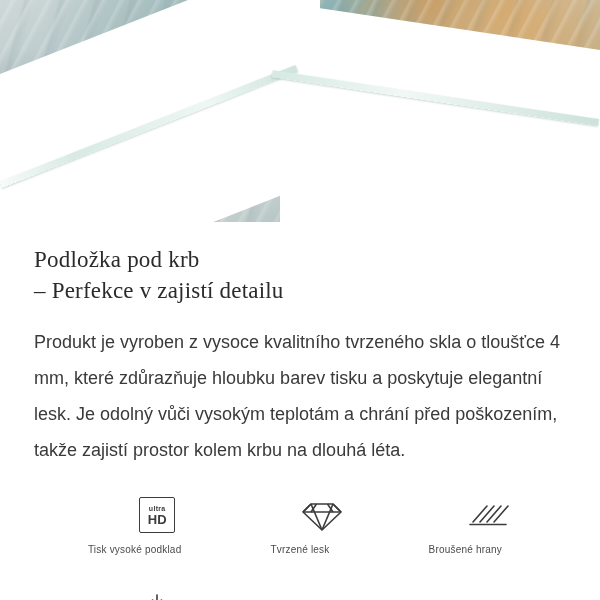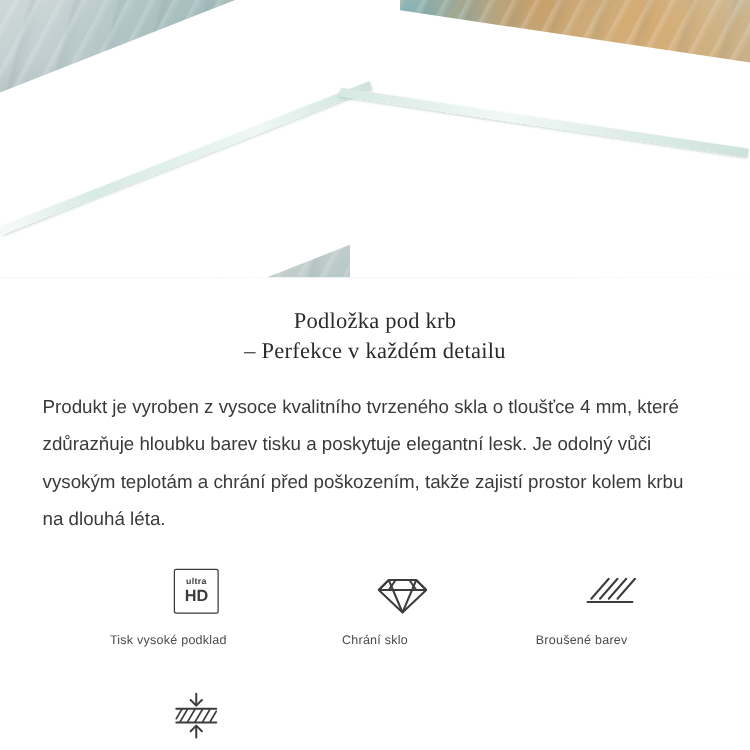--- a/index.html
+++ b/index.html
@@ -142,33 +142,32 @@
     transform: rotate(-10deg);
   }
 
   
   .content {
     padding: 0 34px;
   }
   .headline {
     margin: 22px 0 0 0;
     font-family: "Liberation Serif", serif;
-    font-size: 18px;
+    font-size: 23px;
     line-height: 1.35;
     font-weight: 400;
     color: #2b2b2b;
     letter-spacing: 0.2px;
-    text-align: center;
   }
   .headline .line2 {
     display: block;
   }
   .body-copy {
     margin: 18px 0 0 0;
-    font-size: 15px;
+    font-size: 18px;
     line-height: 2.0;
     color: #3a3a3a;
     max-width: 540px;
   }
 
   
   .features {
     margin-top: 24px;
     display: grid;
     grid-template-columns: repeat(3, 1fr);
@@ -178,20 +177,21 @@
   .feature {
     display: flex;
     flex-direction: column;
     align-items: center;
     justify-content: flex-start;
     height: 82px;
   }
   .feature-icon {
     height: 46px;
     display: flex;
+    align-items: center;
     justify-content: center;
     padding-left: 45px;
   }
   .feature-label {
     margin-top: 6px;
     font-size: 10px;
     color: #4a4a4a;
     text-align: center;
     letter-spacing: 0.2px;
   }
@@ -232,21 +232,21 @@
     <div class="hero-cut-right"></div>
     <div class="edge-left"></div>
     <div class="edge-right"></div>
     <div class="sparkle"></div>
   </div>
 
   <div class="content">
 
     <h1 class="headline">
       <span>Podložka pod krb</span>
-      <span class="line2">– Perfekce v každém detailu</span>
+      <span class="line2">– Perfekce v zajistí detailu</span>
     </h1>
 
     <p class="body-copy">Produkt je vyroben z vysoce kvalitního tvrzeného skla o tloušťce 4 mm, které zdůrazňuje hloubku barev tisku a poskytuje elegantní lesk. Je odolný vůči vysokým teplotám a chrání před poškozením, takže zajistí prostor kolem krbu na dlouhá léta.</p>
 
     <div class="features">
 
 
       <div class="feature">
         <div class="feature-icon">
           <div class="ultrahd">
@@ -264,34 +264,34 @@
             <path d="M11 9h22l8 8-19 18L3 17z"></path>
             <path d="M3 17h38"></path>
             <path d="M11 9l-8 8"></path>
             <path d="M33 9l8 8"></path>
             <path d="M11 9l11 26"></path>
             <path d="M33 9L22 35"></path>
             <path d="M16.5 9L11 17"></path>
             <path d="M27.5 9L33 17"></path>
           </svg>
         </div>
-        <div class="feature-label">Chrání sklo</div>
+        <div class="feature-label">Tvrzené lesk</div>
       </div>
 
       <div class="feature">
         <div class="feature-icon">
           <svg width="42" height="34" viewBox="0 0 42 34" fill="none" stroke="#3c3c3c" stroke-width="1.6" stroke-linecap="round">
             <line x1="6" y1="24" x2="20" y2="8"></line>
             <line x1="13" y1="24" x2="27" y2="8"></line>
             <line x1="20" y1="24" x2="34" y2="8"></line>
             <line x1="27" y1="24" x2="41" y2="8"></line>
             <line x1="3" y1="26.5" x2="39" y2="26.5"></line>
           </svg>
         </div>
-        <div class="feature-label">Broušené barev</div>
+        <div class="feature-label">Broušené hrany</div>
       </div>
 
       <div class="feature">
         <div class="feature-icon">
           <svg width="44" height="40" viewBox="0 0 44 40" fill="none" stroke="#3c3c3c" stroke-width="1.6" stroke-linecap="round" stroke-linejoin="round">
             <line x1="22" y1="2" x2="22" y2="11"></line>
             <polyline points="17.5,7 22,11.5 26.5,7"></polyline>
             <line x1="6" y1="14" x2="38" y2="14"></line>
             <line x1="6" y1="25" x2="38" y2="25"></line>
             <g stroke-width="1.3">

